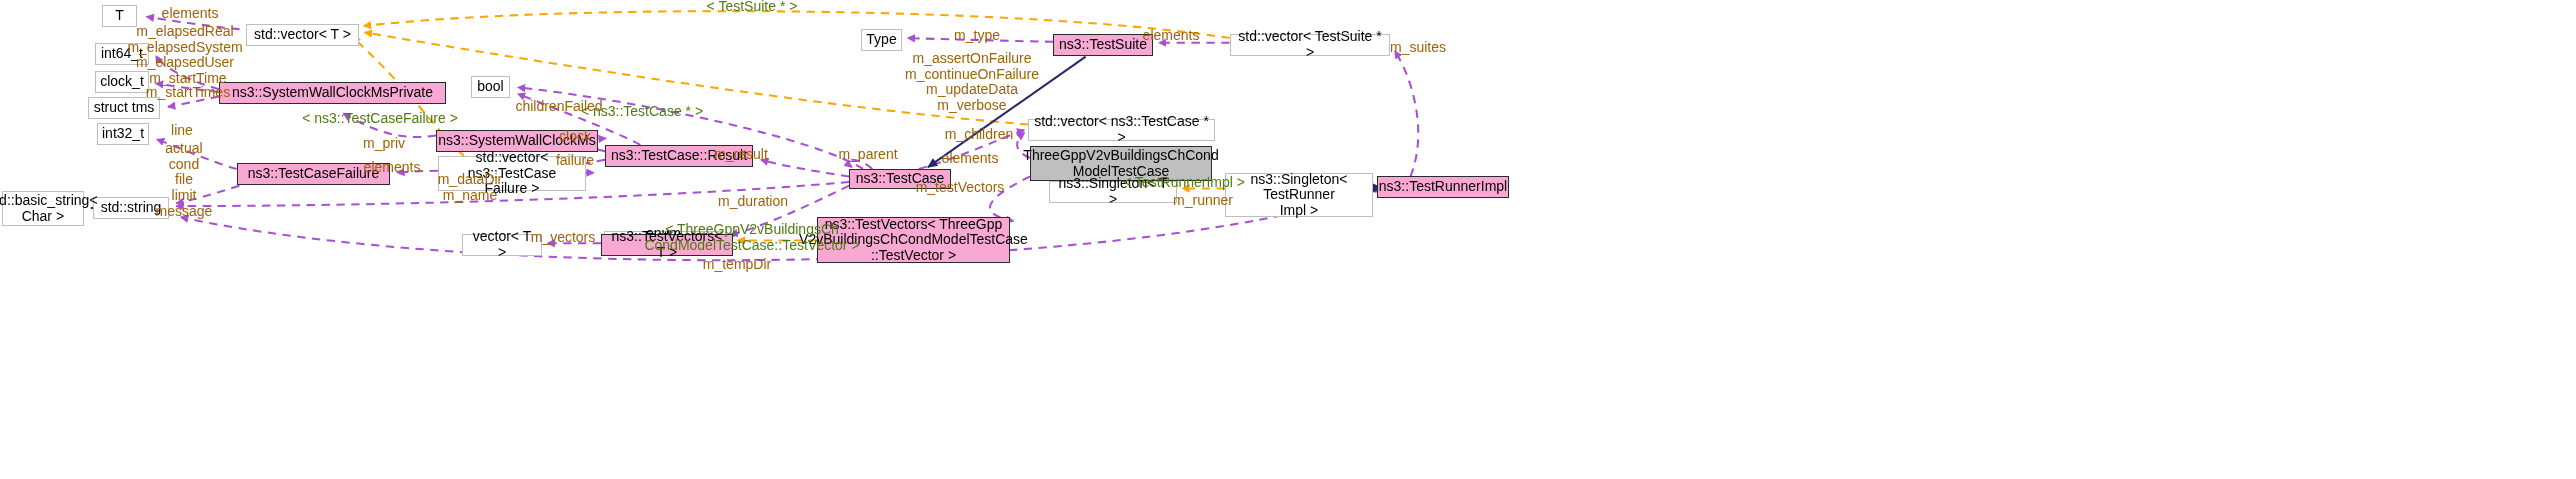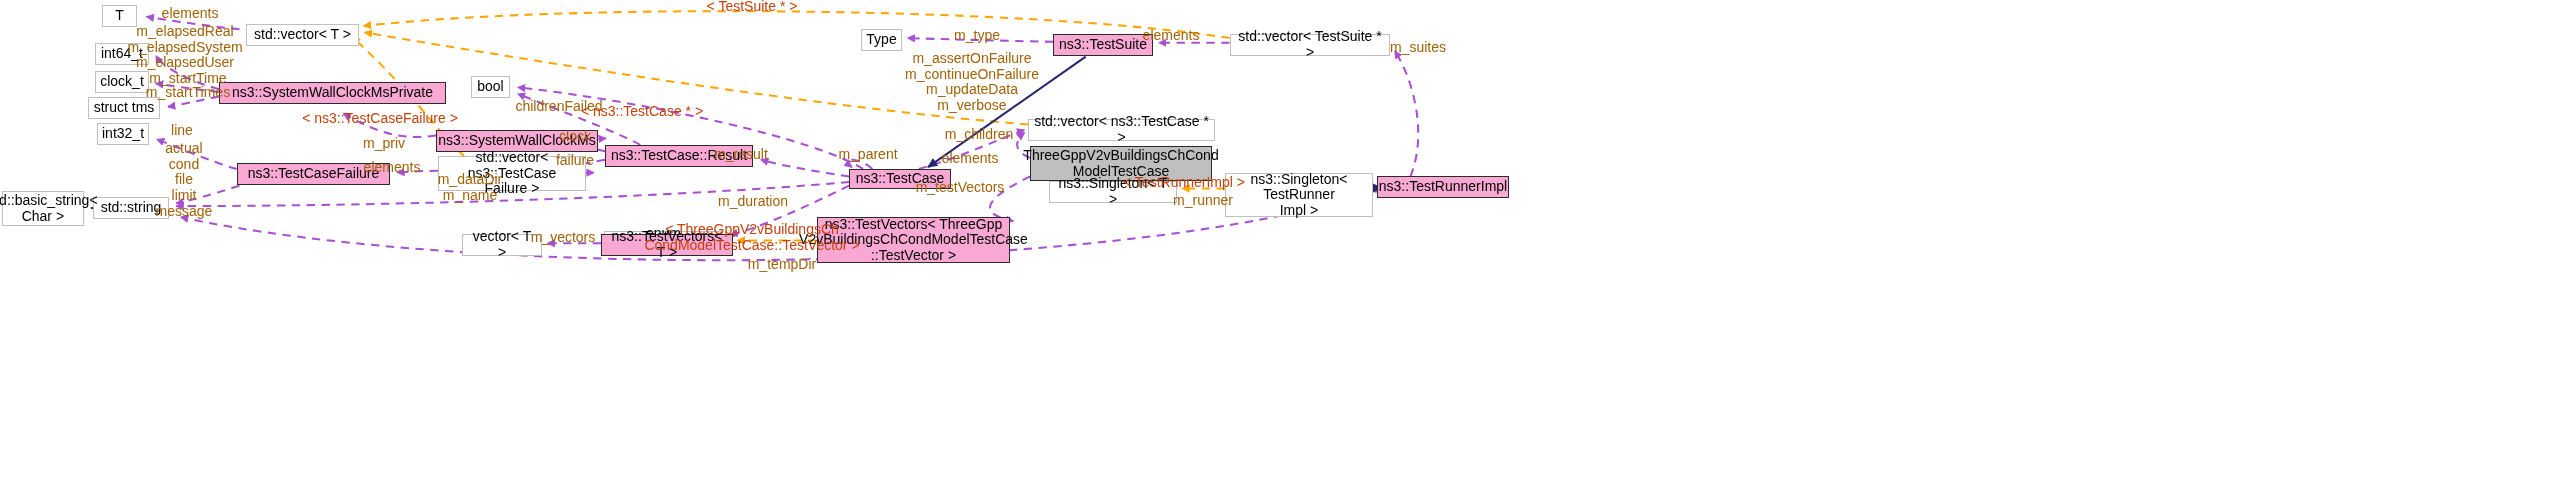--- a/index.html
+++ b/index.html
@@ -43,21 +43,21 @@
     line-height:1.12;
     white-space:pre-line;
     text-align:center;
     z-index:4;
     background:transparent;
     transform:translate(-50%,-50%);
   }
   .tlabel{
     position:absolute;
     font-size:14px;
-    color:#c2410c;
+    color:#4d7c0f;
     line-height:1.12;
     white-space:pre;
     text-align:center;
     z-index:4;
     transform:translate(-50%,-50%);
   }
 </style>
 </head>
 <body>
 
@@ -226,17 +226,17 @@
       <div class="elabel" style="left: 970px; top: 159px;">elements</div>
       <div class="tlabel" style="left: 1184px; top: 183px;">&lt; TestRunnerImpl &gt;</div>
       <div class="elabel" style="left: 470px; top: 188px;">m_dataDir
 m_name</div>
       <div class="elabel" style="left: 960px; top: 188px;">m_testVectors</div>
       <div class="elabel" style="left: 1203px; top: 201px;">m_runner</div>
       <div class="elabel" style="left: 753px; top: 202px;">m_duration</div>
       <div class="elabel" style="left: 563px; top: 238px;">m_vectors</div>
       <div class="tlabel" style="left: 752px; top: 238px;">&lt; ThreeGppV2vBuildingsCh
 CondModelTestCase::TestVector &gt;</div>
-      <div class="elabel" style="left: 782px; top: 265px;">m_tempDir</div>
+      <div class="elabel" style="left: 737px; top: 265px;">m_tempDir</div>
     </div>
 
 </div>
 
 
 </body></html>

